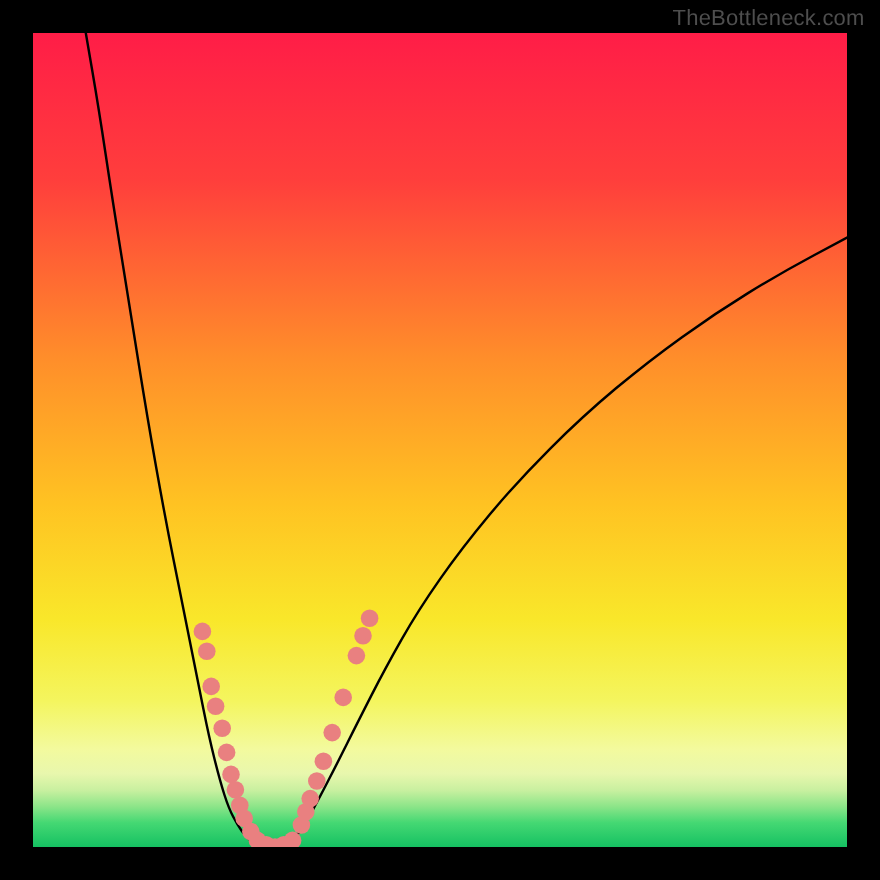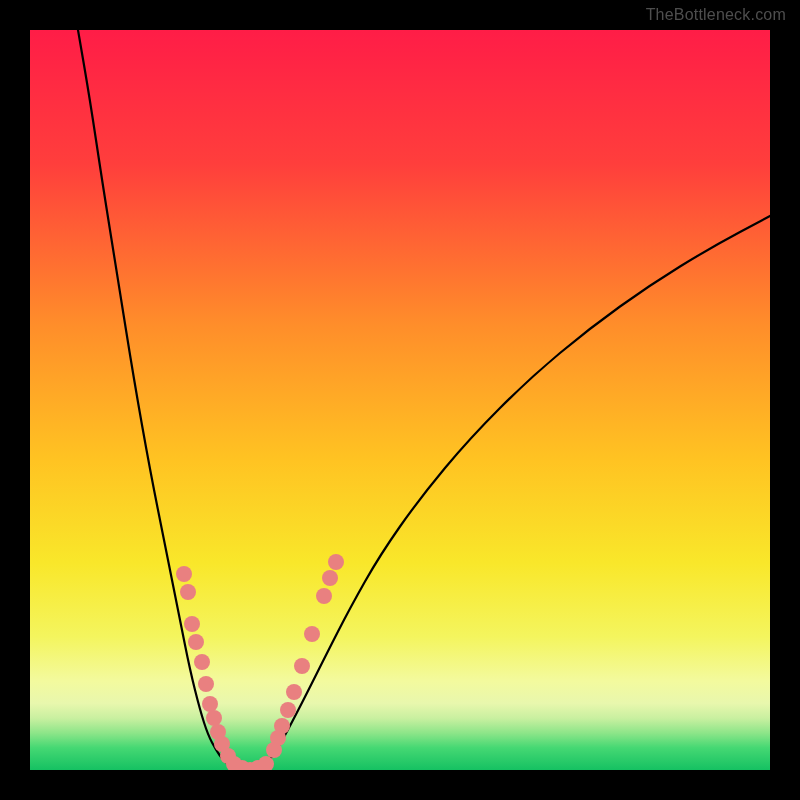--- a/index.html
+++ b/index.html
@@ -14,21 +14,21 @@
     position: relative;
     width: 800px;
     height: 800px;
     background: #000;
   }
   .watermark {
     position: absolute;
     top: 6px;
     right: 14px;
     font-family: Arial, Helvetica, sans-serif;
-    font-size: 16px;
+    font-size: 20px;
     color: #4e4e4e;
     letter-spacing: 0.2px;
     font-weight: 500;
     text-align: right;
   }
   .plot {
     position: absolute;
     left: 30px;
     top: 30px;
     width: 740px;

